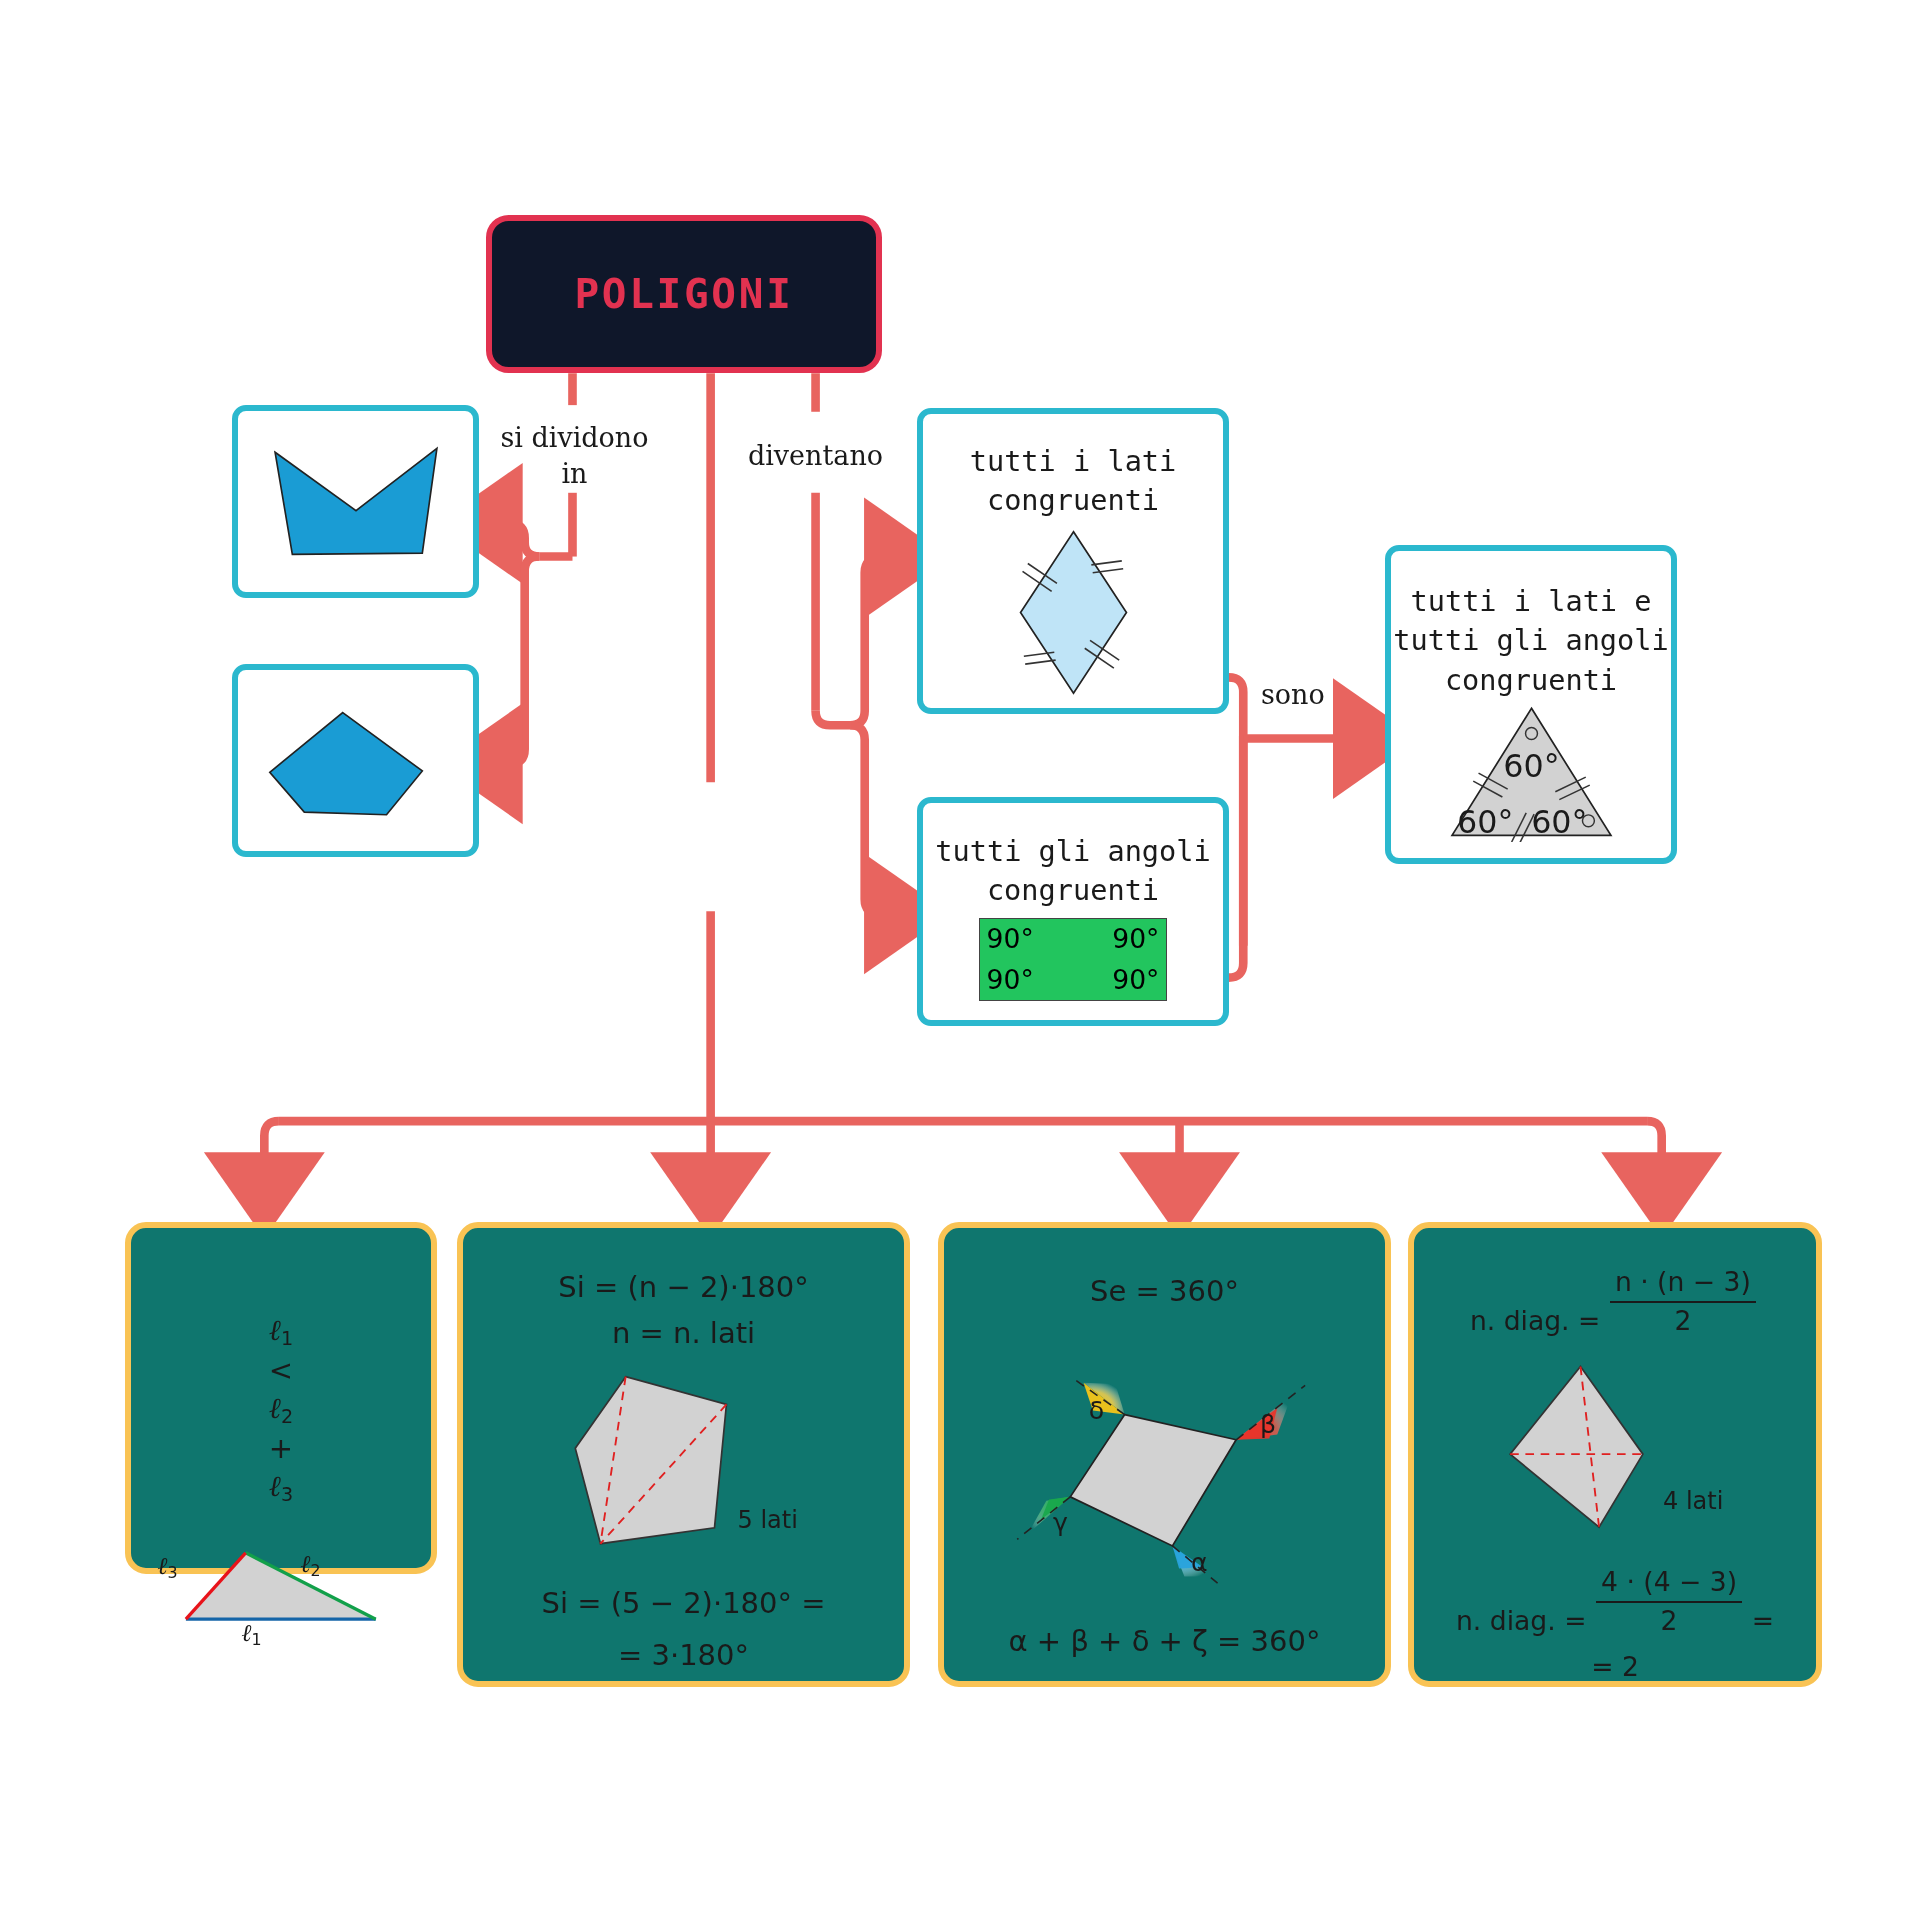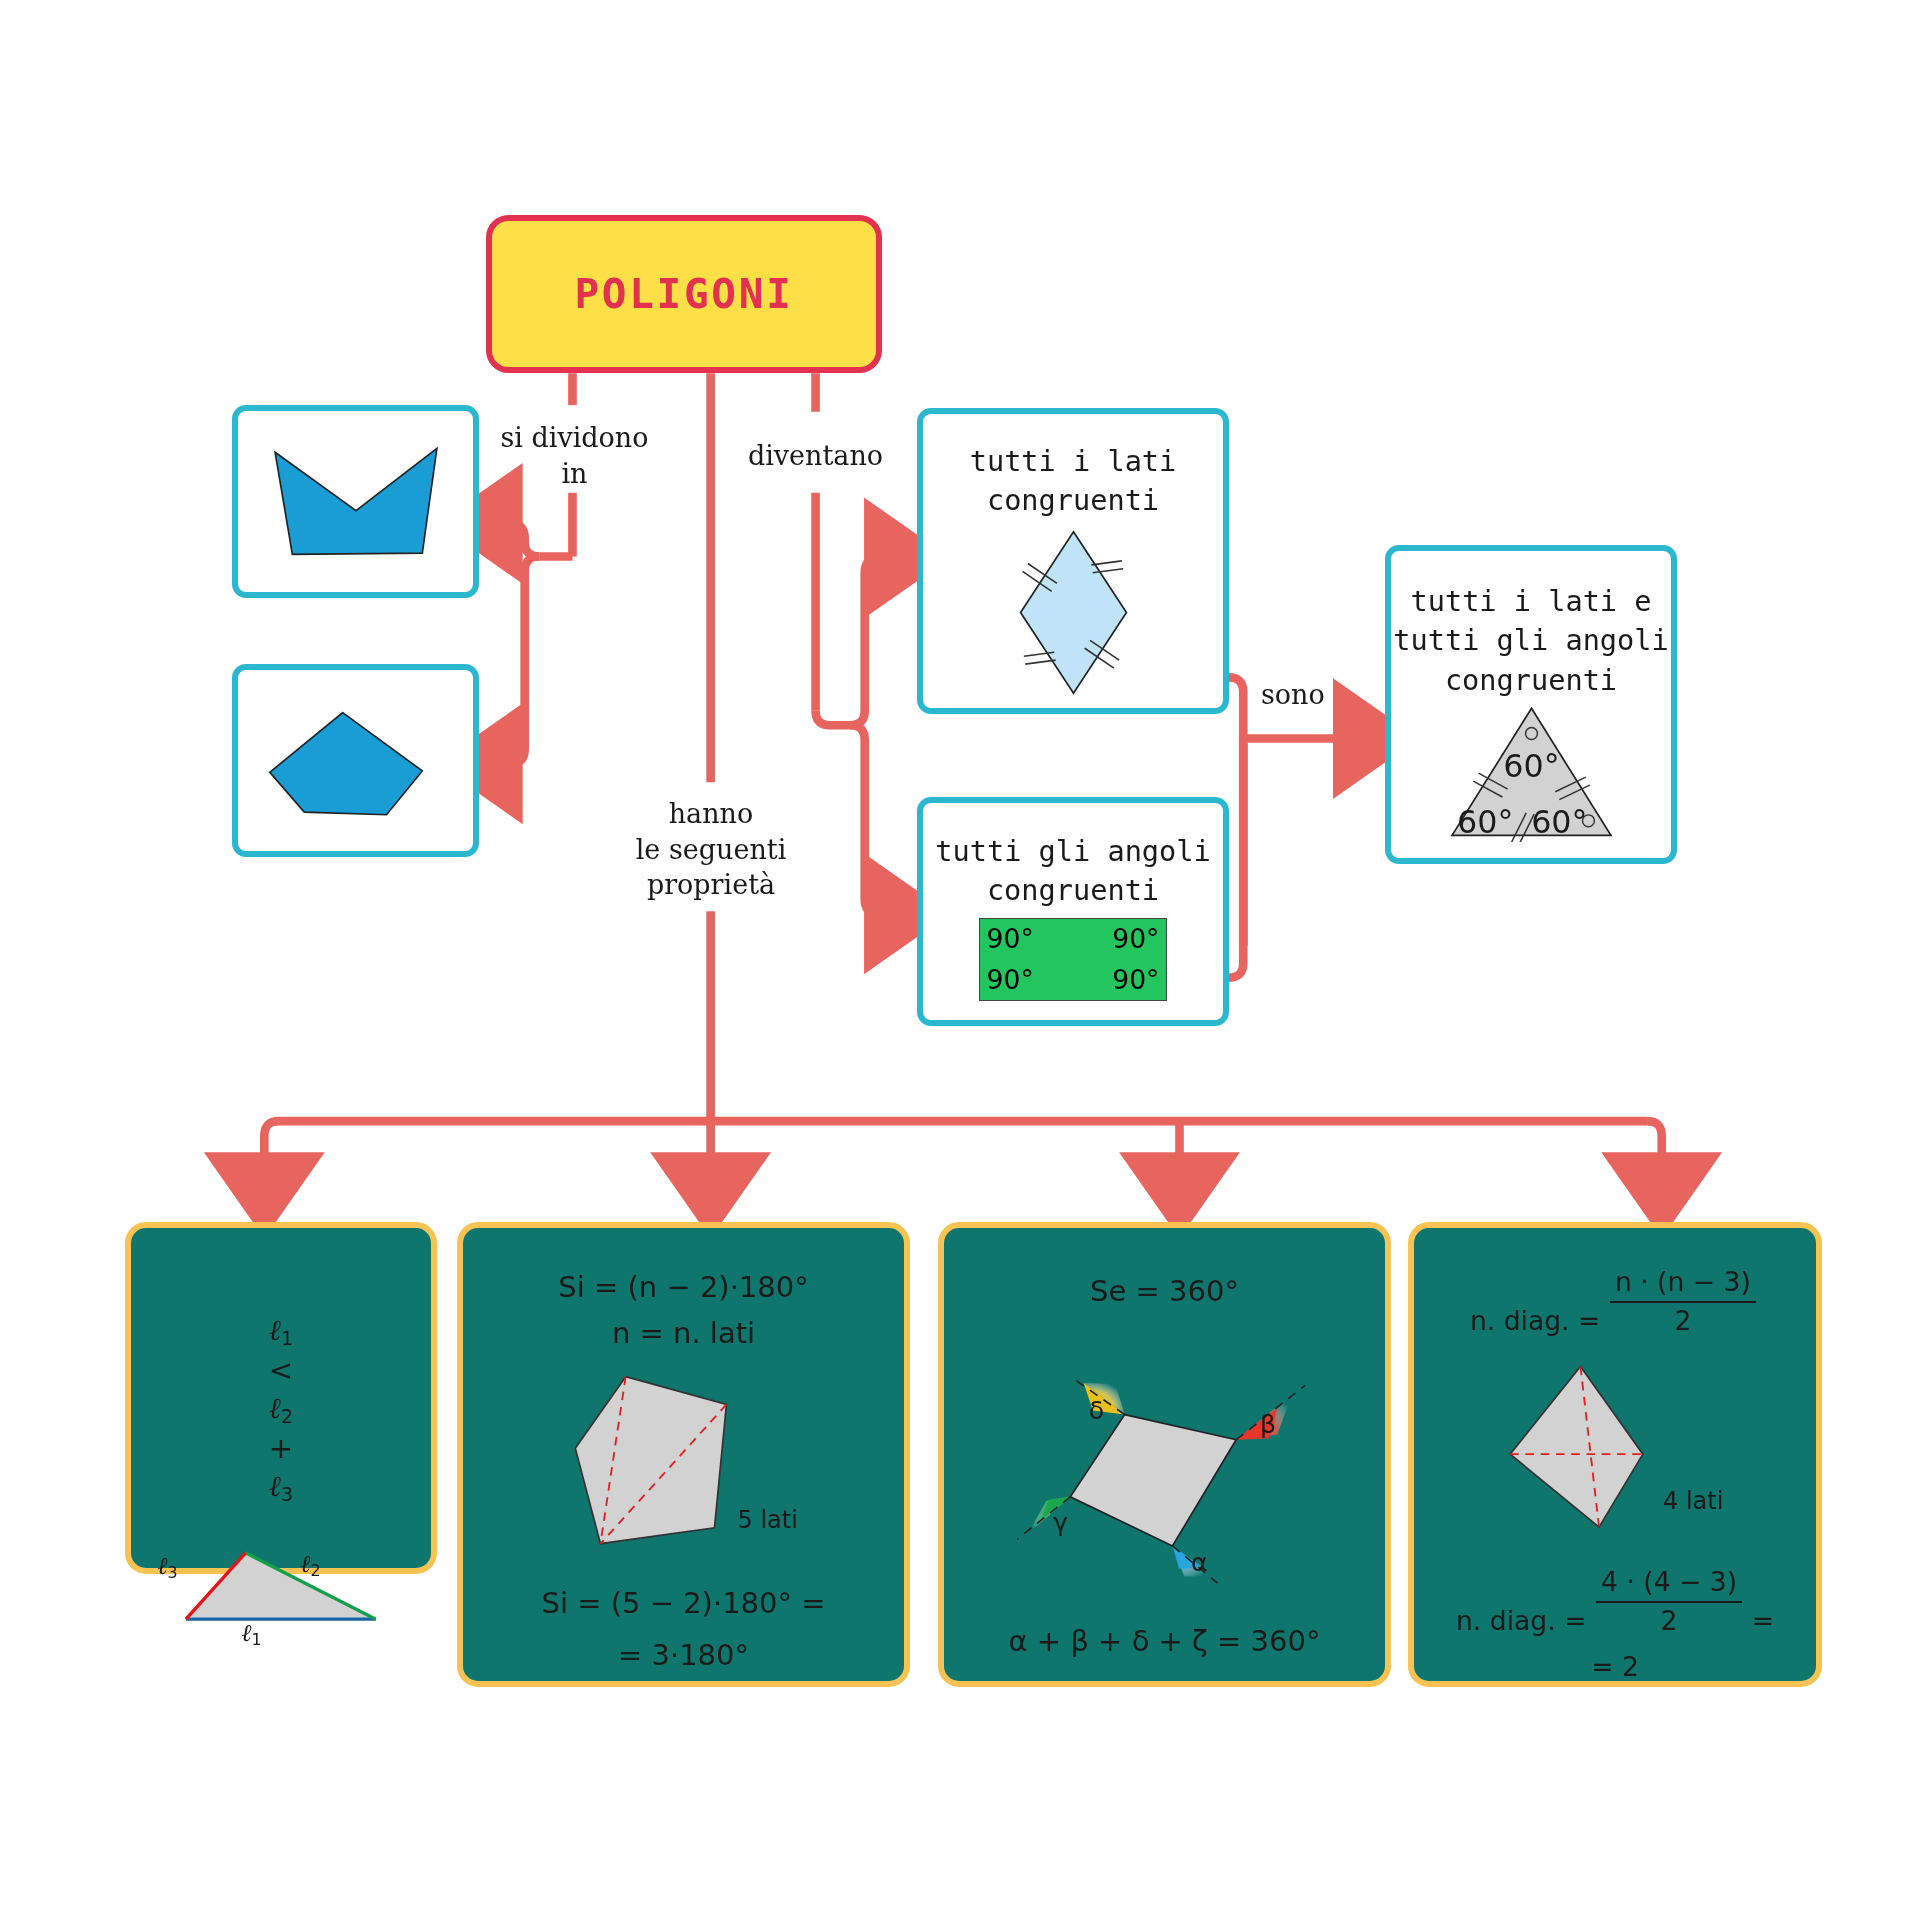--- a/index.html
+++ b/index.html
@@ -6,21 +6,21 @@
   body{width:1926px;height:1926px;position:relative;overflow:hidden;
        font-family:"DejaVu Sans Mono","Liberation Mono",monospace;}
 
   #stage{position:absolute;left:0;top:0;width:1926px;height:1926px;}
 
   .svg-layer{position:absolute;left:0;top:0;width:1926px;height:1926px;pointer-events:none;}
 
   
   .box{position:absolute;box-sizing:border-box;display:flex;flex-direction:column;
        align-items:center;justify-content:flex-start;}
-  .box.title-box{background:#fde047;border:6px solid #E23250;border-radius:22.6px;}
+  .box.title-box{background:#0f172a;border:6px solid #E23250;border-radius:22.6px;}
   .box.cyan-box{background:#ffffff;border:6px solid #2BB8CE;border-radius:14px;}
   .box.gold-box{background:#0f766e;border:6px solid #F9C354;border-radius:21px;}
 
   .title-text{color:#E23250;font-size:41px;font-weight:bold;letter-spacing:2.7px;
               font-family:"DejaVu Sans Mono","Liberation Mono",monospace;}
 
   .box-caption{color:#1a1a1a;font-size:28.6px;line-height:1.38;text-align:center;
                font-family:"DejaVu Sans Mono","Liberation Mono",monospace;white-space:pre-line;}
 
   
@@ -119,23 +119,20 @@
 
   <div class="box title-box" style="left:486px;top:215px;width:396px;height:158px;justify-content:center;">
     <div class="title-text">POLIGONI</div>
   </div>
 
   <div class="edge-label" style="left:465px;top:420px;width:219px;">si dividono
 in</div>
 
   <div class="edge-label" style="left:716px;top:438px;width:199px;">diventano</div>
 
-  <div class="edge-label" style="left:598px;top:796px;width:226px;">hanno
-le seguenti
-proprietà</div>
 
   <div class="edge-label" style="left:1261px;top:677px;width:106px;text-align:left;">sono</div>
 
   <div class="box cyan-box" style="left:232px;top:405px;width:247px;height:193px;justify-content:center;">
     <svg width="186" height="126" viewBox="0 0 280 190">
       <polygon points="18,20 140,108 262,14 240,172 44,174" fill="#1A9CD4" stroke="#222" stroke-width="2.5"></polygon>
     </svg>
   </div>
 
   <div class="box cyan-box" style="left:232px;top:664px;width:247px;height:193px;justify-content:center;">

